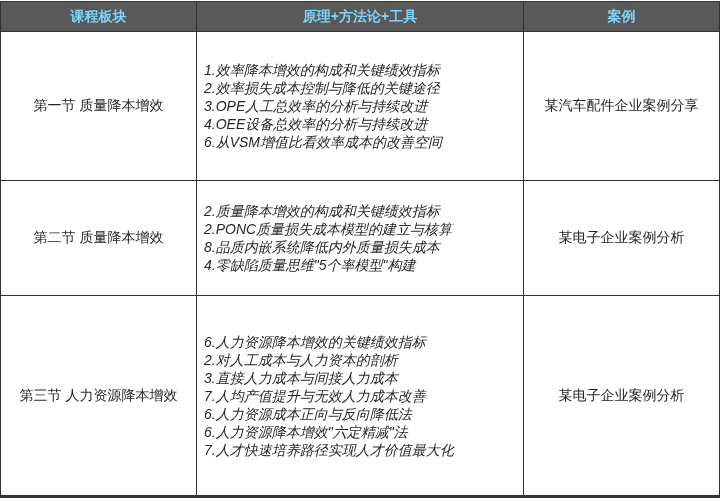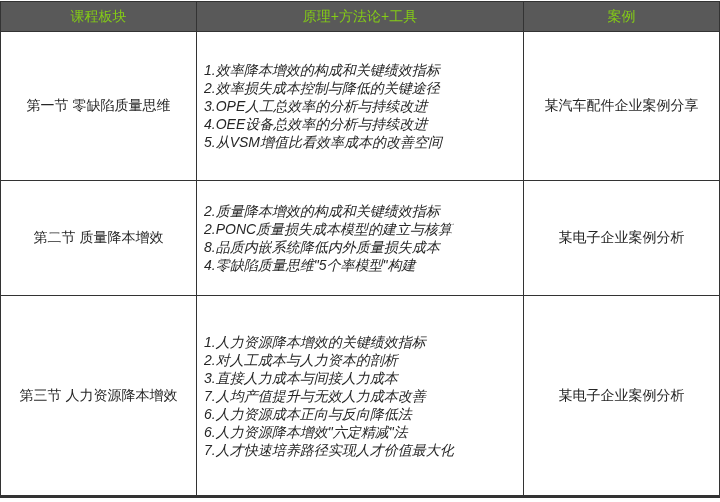--- a/index.html
+++ b/index.html
@@ -28,22 +28,22 @@
   th, td {
     border: 1px solid #333333;
     box-sizing: border-box;
     font-size: 14px;
     color: #262626;
     overflow: hidden;
   }
   thead tr { height: 30px; }
   thead th {
     background: #595959;
-    color: #84cc16;
-    font-weight: normal;
+    color: #7dd3fc;
+    font-weight: bold;
     text-align: center;
     vertical-align: middle;
     border-color: #333333;
   }
   tr.row-1 { height: 149px; }
   tr.row-2 { height: 115px; }
   tr.row-3 { height: 201px; }
   tbody { border-bottom: 3px solid #333333; }
   table.course-table { border-bottom: 3px solid #333333; }
 
@@ -81,49 +81,49 @@
     </colgroup>
     <thead>
       <tr>
         <th>课程板块</th>
         <th>原理+方法论+工具</th>
         <th>案例</th>
       </tr>
     </thead>
     <tbody>
       <tr class="row-1">
-        <td class="cell-module">第一节 零缺陷质量思维</td>
+        <td class="cell-module">第一节 质量降本增效</td>
         <td class="cell-items">
           <div class="items-stack">
             <div class="item-line">1.效率降本增效的构成和关键绩效指标</div>
             <div class="item-line">2.效率损失成本控制与降低的关键途径</div>
             <div class="item-line">3.OPE人工总效率的分析与持续改进</div>
             <div class="item-line">4.OEE设备总效率的分析与持续改进</div>
-            <div class="item-line">5.从VSM增值比看效率成本的改善空间</div>
+            <div class="item-line">6.从VSM增值比看效率成本的改善空间</div>
           </div>
         </td>
         <td class="cell-case">某汽车配件企业案例分享</td>
       </tr>
       <tr class="row-2">
         <td class="cell-module">第二节 质量降本增效</td>
         <td class="cell-items">
           <div class="items-stack">
             <div class="item-line">2.质量降本增效的构成和关键绩效指标</div>
             <div class="item-line">2.PONC质量损失成本模型的建立与核算</div>
             <div class="item-line">8.品质内嵌系统降低内外质量损失成本</div>
             <div class="item-line">4.零缺陷质量思维"5个率模型"构建</div>
           </div>
         </td>
         <td class="cell-case">某电子企业案例分析</td>
       </tr>
       <tr class="row-3">
         <td class="cell-module">第三节 人力资源降本增效</td>
         <td class="cell-items">
           <div class="items-stack">
-            <div class="item-line">1.人力资源降本增效的关键绩效指标</div>
+            <div class="item-line">6.人力资源降本增效的关键绩效指标</div>
             <div class="item-line">2.对人工成本与人力资本的剖析</div>
             <div class="item-line">3.直接人力成本与间接人力成本</div>
             <div class="item-line">7.人均产值提升与无效人力成本改善</div>
             <div class="item-line">6.人力资源成本正向与反向降低法</div>
             <div class="item-line">6.人力资源降本增效"六定精减"法</div>
             <div class="item-line">7.人才快速培养路径实现人才价值最大化</div>
           </div>
         </td>
         <td class="cell-case">某电子企业案例分析</td>
       </tr>

